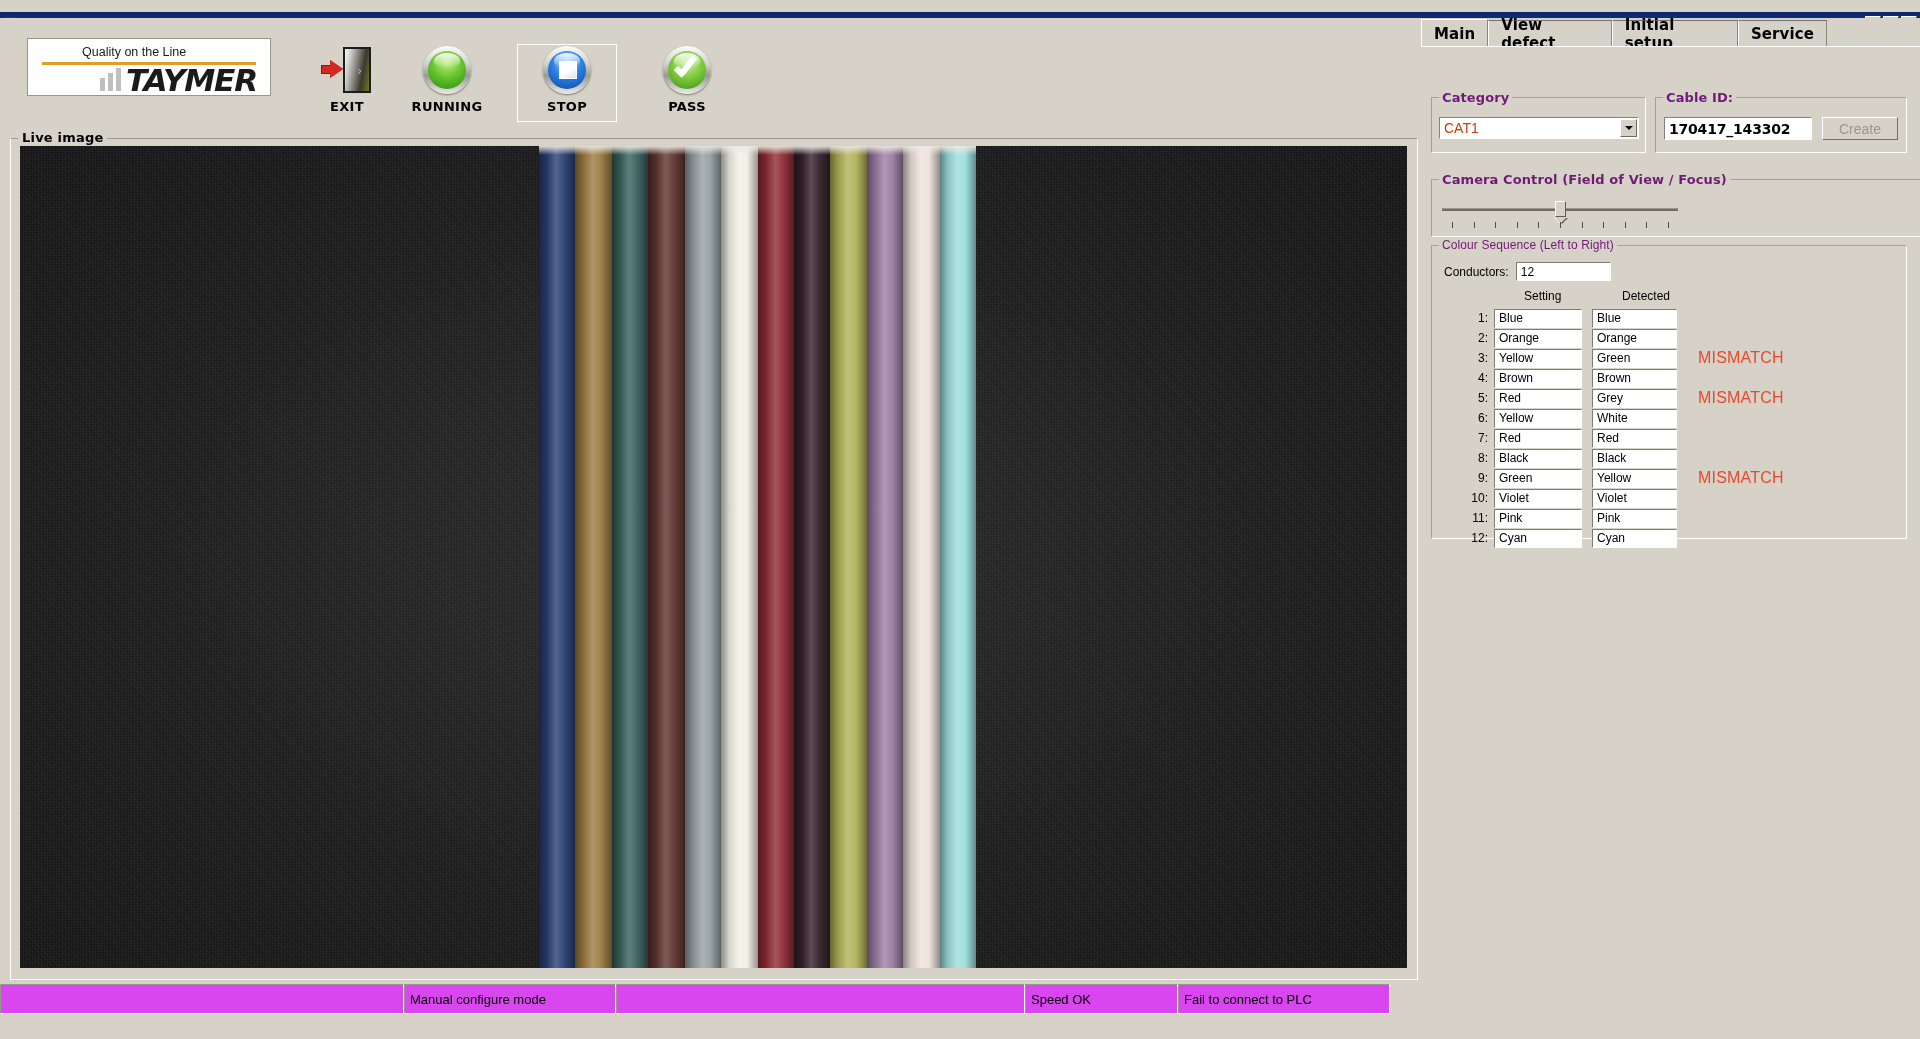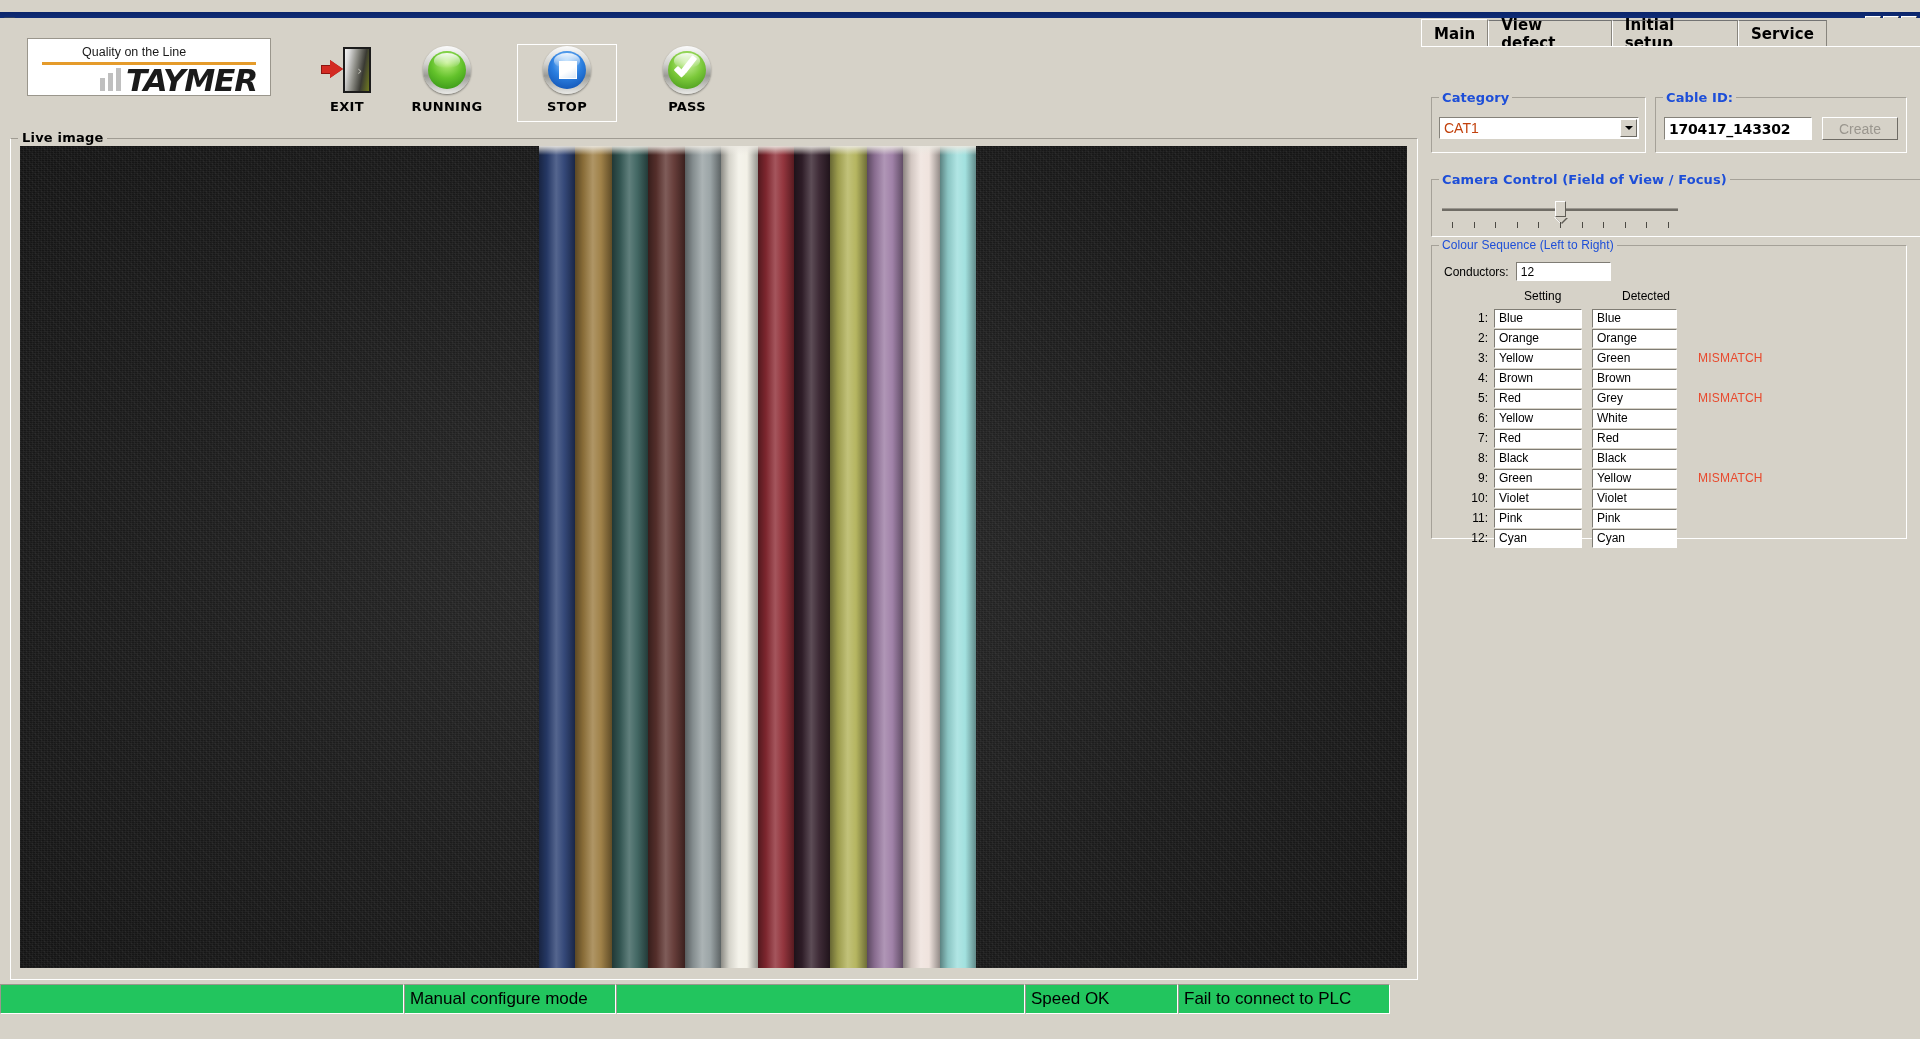--- a/index.html
+++ b/index.html
@@ -204,24 +204,24 @@
     z-index: 3;
   }
 
   
   #statusbar {
     position: absolute; left: 0; top: 984px; width: 1390px; height: 30px;
     display: flex; align-items: stretch; gap: 0;
   }
   .status-cell {
     border: 1px solid; border-color: #9b978e #ffffff #ffffff #9b978e;
-    background: #22c55e;
+    background: #d946ef;
     display: flex; align-items: center;
     padding-left: 5px;
-    font-size: 17px; color: #000; font-family: "Liberation Sans", sans-serif;
+    font-size: 13px; color: #000; font-family: "Liberation Sans", sans-serif;
     white-space: nowrap; overflow: hidden;
   }
   #sc1 { width: 404px; }
   #sc2 { width: 212px; }
   #sc3 { width: 409px; }
   #sc4 { width: 153px; }
   #sc5 { width: 212px; }
 
   
   #right-panel {
@@ -257,21 +257,21 @@
 
   .group {
     position: absolute;
     border: 1px solid #ffffff;
     border-top-color: #a5a198; border-left-color: #a5a198;
     background: transparent;
   }
   .group > .legend {
     position: absolute; left: 7px; top: -8px;
     background: #d6d2c8; padding: 0 3px;
-    font-size: 13px; font-weight: bold; color: #1d4ed8;
+    font-size: 13px; font-weight: bold; color: #701a75;
     font-family: "DejaVu Sans", sans-serif; white-space: nowrap;
     letter-spacing: .1px;
   }
   .group.thin > .legend {
     font-weight: normal; font-size: 12px;
     font-family: "Liberation Sans", sans-serif;
   }
 
   #grp-category { left: 10px; top: 50px; width: 215px; height: 56px; }
   #grp-cableid  { left: 234px; top: 50px; width: 252px; height: 56px; }
@@ -372,21 +372,21 @@
     display: flex; align-items: center;
   }
   .crow .idx {
     position: absolute; left: 32px; width: 24px; text-align: right;
     font-size: 12px; color: #000; font-family: "Liberation Sans", sans-serif;
   }
   .crow .tf.setting  { position: absolute; left: 62px; width: 88px; }
   .crow .tf.detected { position: absolute; left: 160px; width: 85px; }
   .crow .mismatch {
     position: absolute; left: 266px;
-    font-size: 12px; color: #e8492d;
+    font-size: 16px; color: #e8492d;
     font-family: "Liberation Sans", sans-serif; letter-spacing: .2px;
   }
 </style>
 </head>
 <body>
 
 <div id="titlebar">
   <div id="title-icon"></div>
   <div id="title-text">Taymer PVBI 5.1</div>
   <div id="win-buttons">

